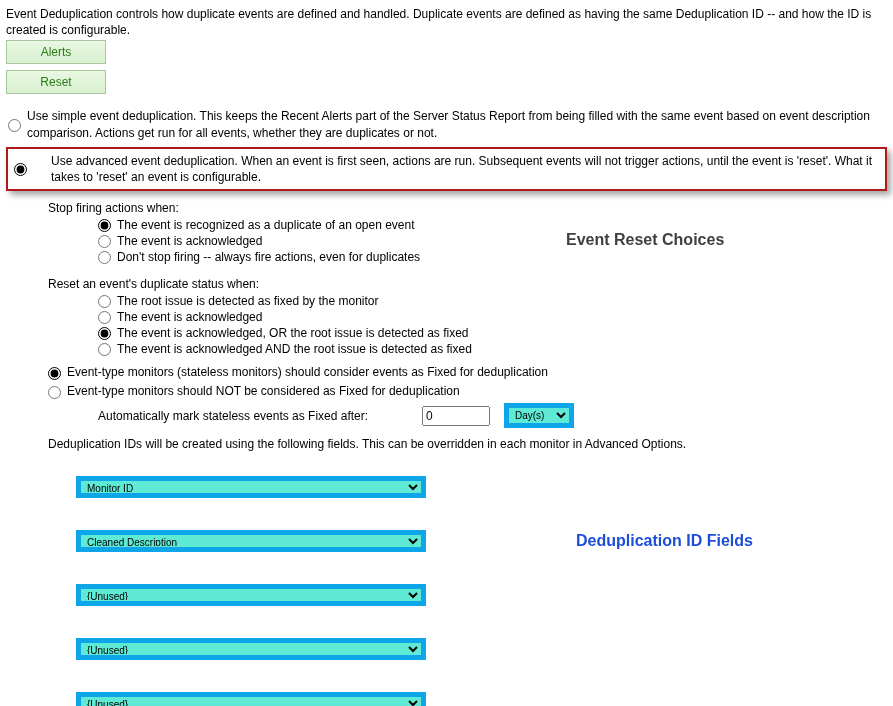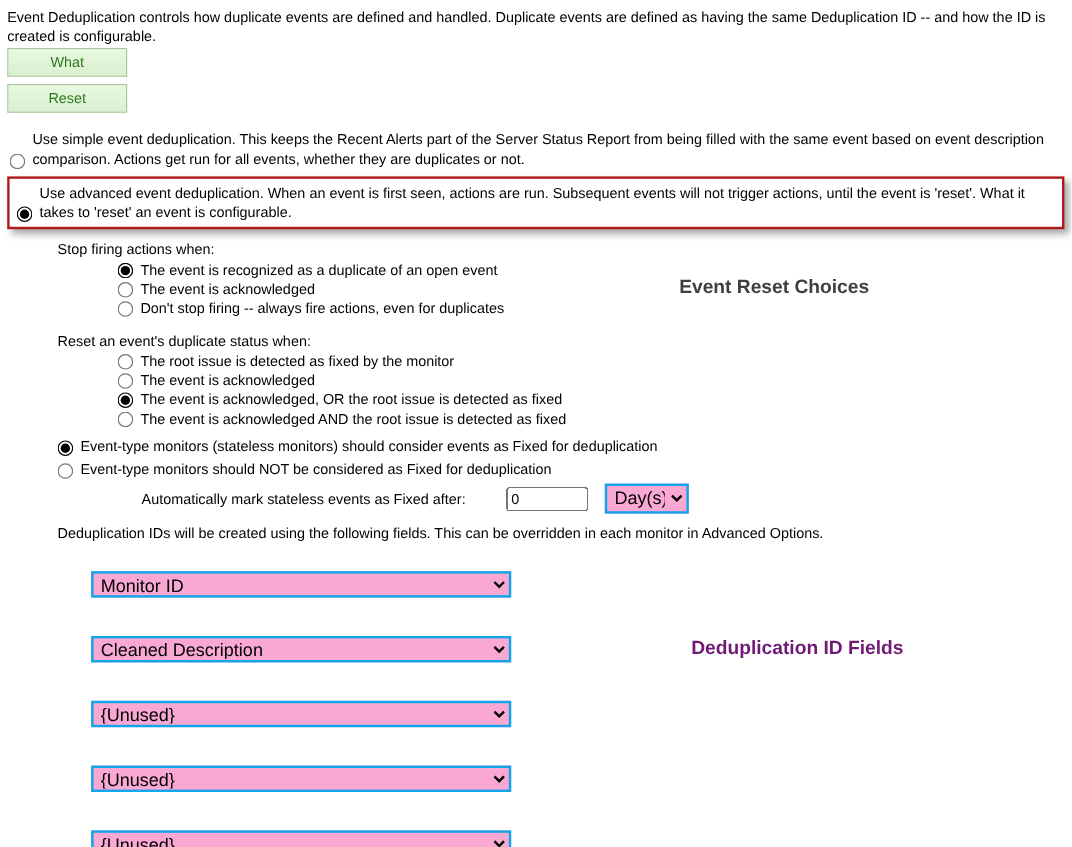--- a/index.html
+++ b/index.html
@@ -17,76 +17,76 @@
   .btn {
     background: linear-gradient(#e9f8e2,#d8f0cf);
     border:1px solid #a8c79d;
     color:#2b7a19;
     font-size:12px;
     text-align:center;
     padding:4px 0;
     cursor:pointer;
     font-family:inherit;
   }
-  .opt-row { display:flex; align-items:flex-end; margin:4px 0 4px 0; }
+  .opt-row { display:flex; align-items:center; margin:4px 0 4px 0; }
   .radio { margin: 2px 6px 0 0; accent-color:#000; width:13px; height:13px; cursor:pointer;}
   .opt-text { flex:1; line-height:1.35; }
   .highlight-box {
     border:2px solid #b11919;
     box-shadow: 4px 4px 6px rgba(0,0,0,.35);
     padding:4px 6px 4px 6px;
     margin:6px 0 10px 0;
     max-width: 870px;
   }
   .section-label { margin:4px 0 2px 42px;}
   .sub-opt { margin-left: 92px; display:flex; align-items:center; padding:1px 0;}
   .sub-opt .radio{ margin-top:1px;}
   .mid-block { position:relative; }
   .callout1 {
     position:absolute; top:30px; left:560px;
     color:#404040; font-weight:bold; font-size:16px;
   }
   .callout2 {
     position:absolute; top:72px; left:500px;
-    color:#701a75; font-weight:bold; font-size:16px;
+    color:#1d4ed8; font-weight:bold; font-size:16px;
   }
   .m-opt { margin-left:42px; display:flex; align-items:flex-start; padding:2px 0;}
   .stateless-row { margin-left:92px; display:flex; align-items:center; gap:14px; padding:2px 0;}
-  .stateless-row .lbl { width:310px;text-align:center;}
+  .stateless-row .lbl { width:310px;}
   .numbox { width:60px; font-family:inherit; font-size:12px; padding:1px 2px;}
   select.units, select.field {
-    font-family:inherit; font-size:15px; background:#f9a8d4; border:2px solid #0ea5e9;
+    font-family:inherit; font-size:10px; background:#5eead4; border:5px solid #0ea5e9;
     padding:1px 2px;
   }
   select.units{width:70px;}
   .para { margin:6px 0 8px 42px; max-width:800px; line-height:1.35;}
   .fields-block{ position:relative; margin-left:70px;}
   select.field{ width:350px; height:22px; margin:16px 0;}
   .field-row{ display:block;}
 </style>
 </head>
 <body>
 
 <div class="top-row">
   <div class="intro">Event Deduplication controls how duplicate events are defined and handled.  Duplicate events are defined as having the same Deduplication ID -- and how the ID is created is configurable.</div>
   <div class="buttons">
-    <button class="btn">What</button>
+    <button class="btn">Alerts</button>
     <button class="btn">Reset</button>
   </div>
 </div>
 
 <div style="height:10px"></div>
 
 <div class="opt-row" style="max-width:870px; margin-left:2px;">
   <input type="radio" class="radio" name="mode" style="">
   <div class="opt-text">Use simple event deduplication.  This keeps the Recent Alerts part of the Server Status Report from being filled with the same event based on event description comparison.  Actions get run for all events, whether they are duplicates or not.</div>
 </div>
 
 <div class="highlight-box">
-  <div class="opt-row" style="margin:0;">
+  <div class="opt-row" style="margin:0;gap:18px;">
     <input type="radio" class="radio" name="mode" checked="" style="">
     <div class="opt-text">Use advanced event deduplication.  When an event is first seen, actions are run.  Subsequent events will not trigger actions, until the event is 'reset'.  What it takes to 'reset' an event is configurable.</div>
   </div>
 </div>
 
 <div class="mid-block">
   <div class="section-label">Stop firing actions when:</div>
   <div class="sub-opt">
     <input type="radio" class="radio" name="stop" checked="" style="">
     <div>The event is recognized as a duplicate of an open event</div>

